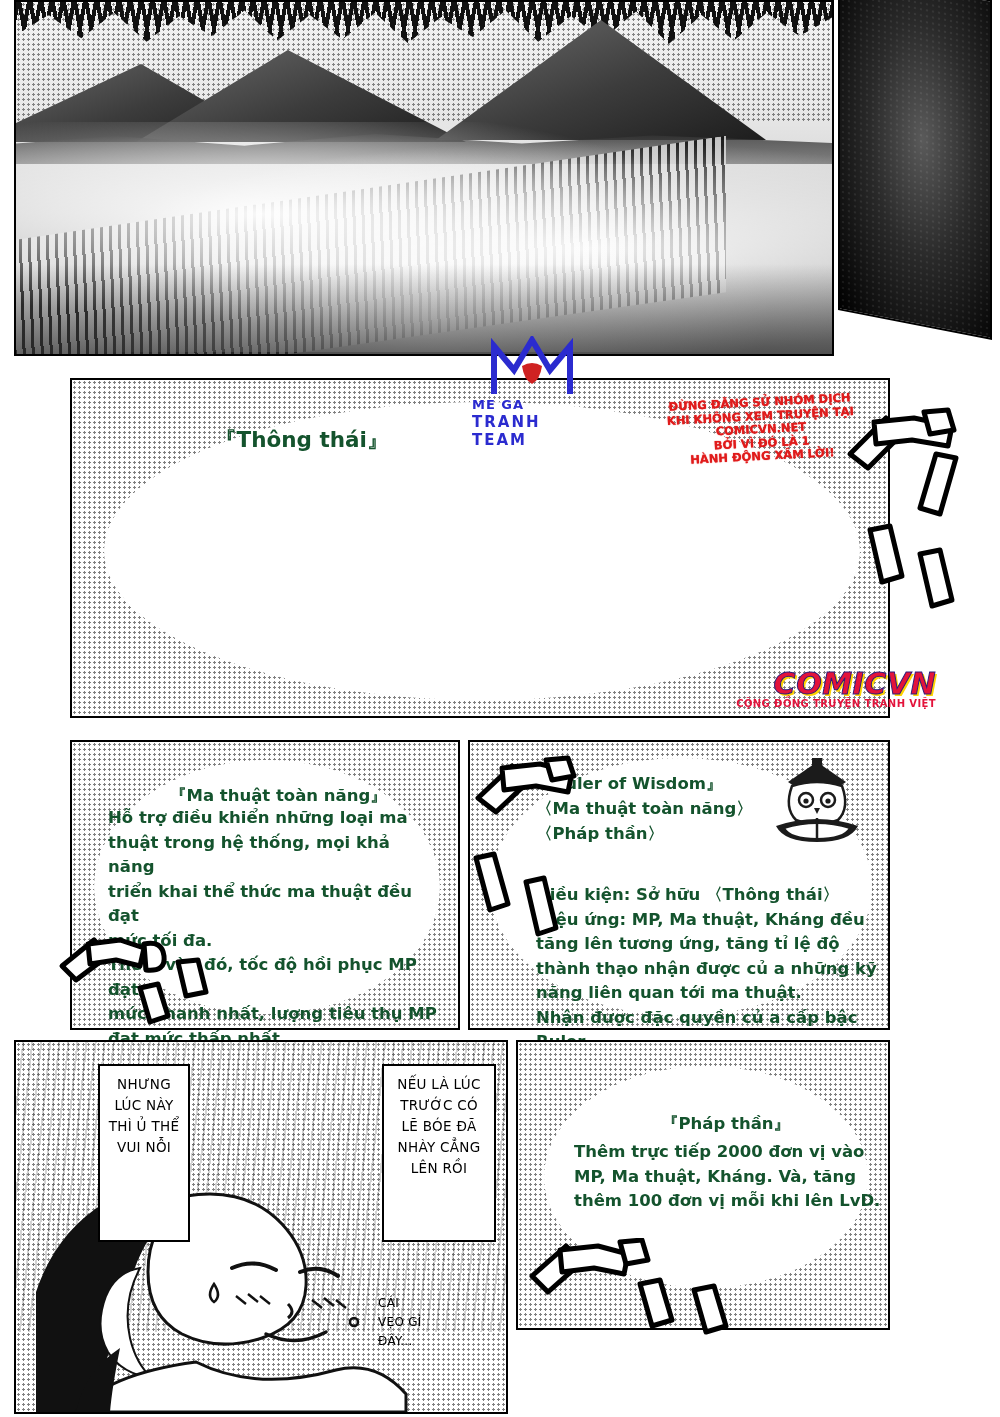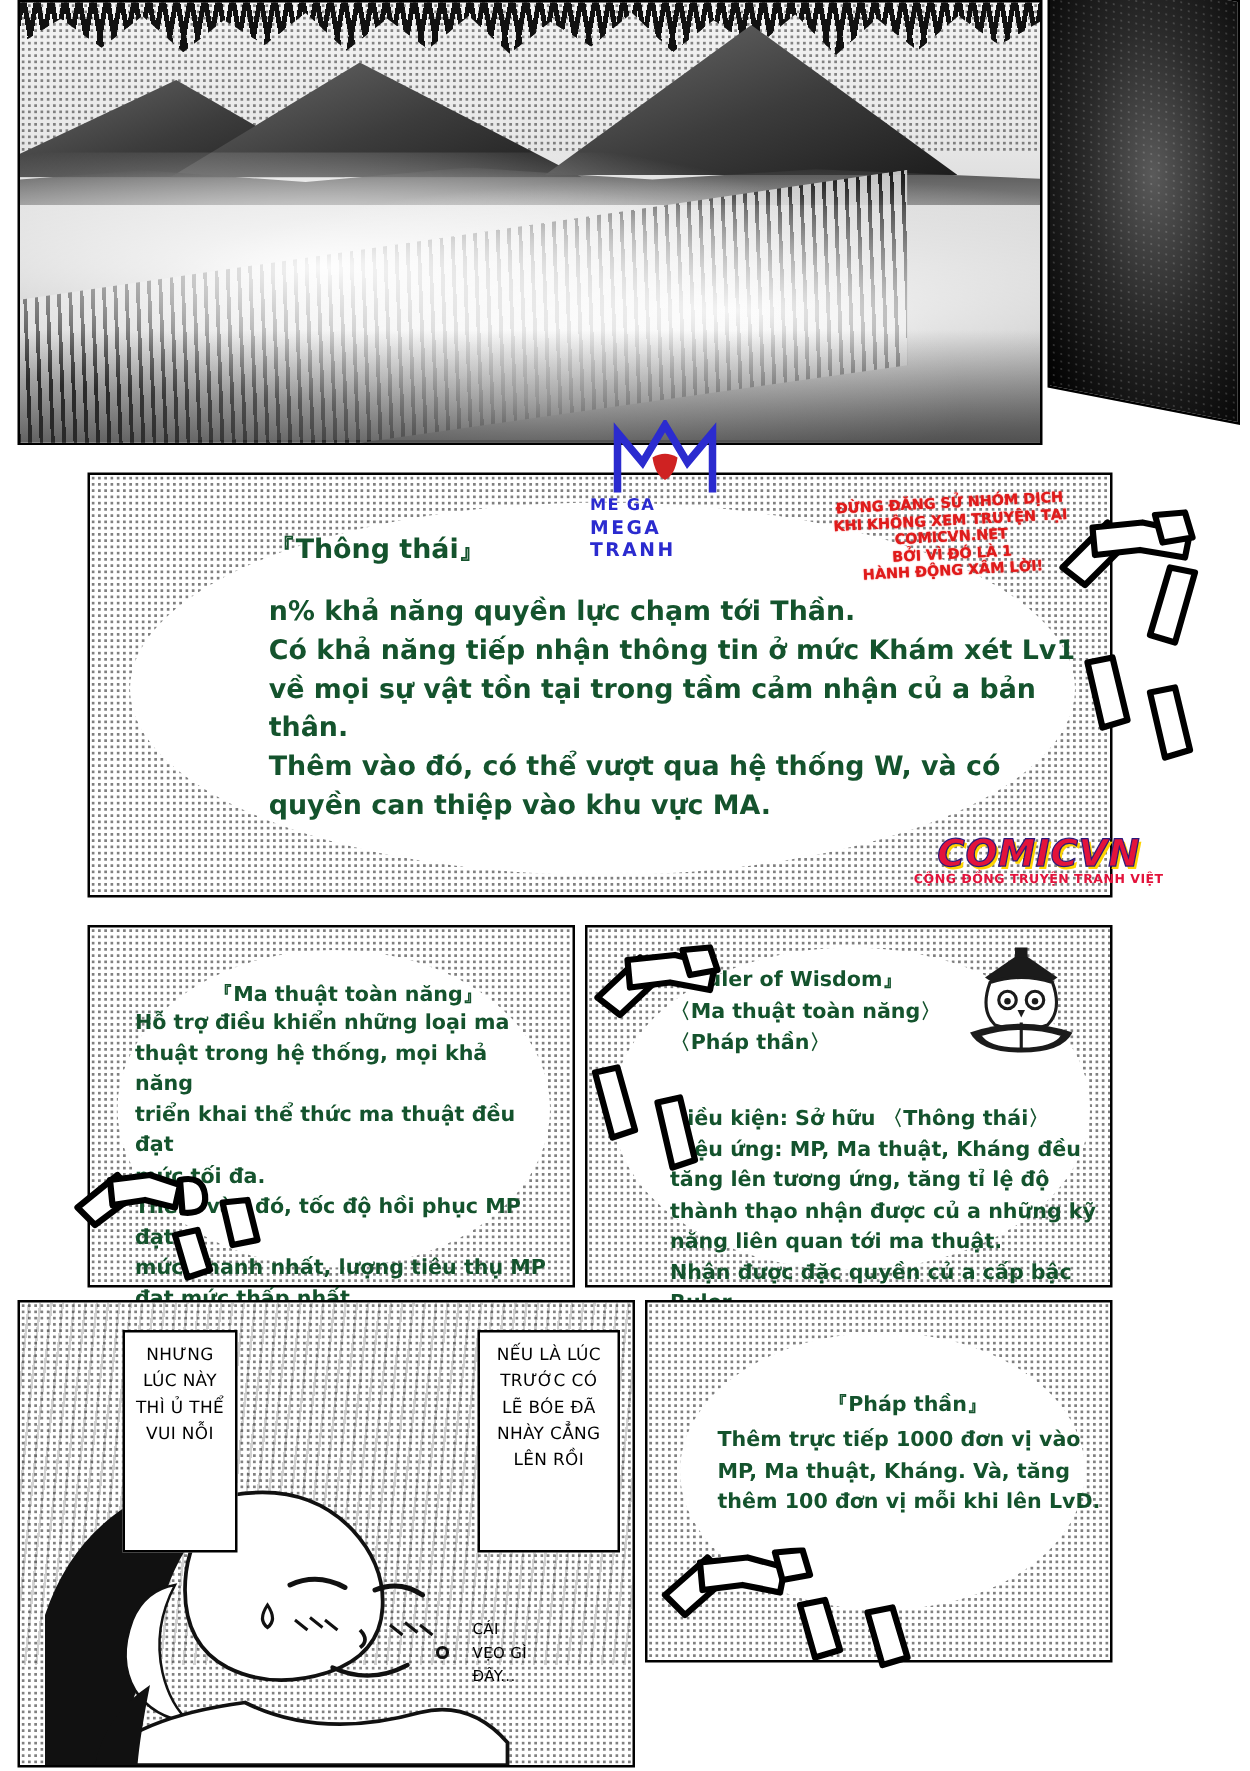--- a/index.html
+++ b/index.html
@@ -163,21 +163,21 @@
     line-height: 13.5px;
     text-align: center;
     white-space: pre-line;
     transform: rotate(-3deg);
     text-shadow: 0 0 1px #e01b1b;
   }
 
   
   .cvn {
     position: absolute;
-    text-align: center;
+    text-align: right;
   }
   .cvn .cvn-main {
     font-size: 30px;
     font-weight: 800;
     font-style: italic;
     letter-spacing: .5px;
     color: #e3133b;
     -webkit-text-stroke: 1px #2a1a7a;
     text-shadow: 2px 2px 0 #ffd400;
   }
@@ -259,35 +259,29 @@
     <div class="grain"></div>
   </div>
 
   <div class="panel" style="left:70px; top:378px; width:820px; height:340px;">
     <div class="tone"></div>
     <div class="bubble" style="left:32px; top:22px; width:756px; height:298px;"></div>
 
   </div>
 
   <div class="txt big-text" style="left:215px; top:424px; width:640px;">『Thông thái』</div>
-  <div class="txt big-text" style="left:215px; top:474px; width:650px;">n% khả năng quyền lực chạm tới Thần.
-Có khả năng tiếp nhận thông tin ở mức Khám xét Lv1
-về mọi sự vật tồn tại trong tầm cảm nhận củ a bản
-thân.
-Thêm vào đó, có thể vượt qua hệ thống W, và có
-quyền can thiệp vào khu vực MA.</div>
 
   <div class="mega" style="left:472px; top:336px; width:120px;">
     <svg width="92" height="62" viewBox="0 0 92 62" style="display:block;margin:0 auto;">
       <path d="M8 58 L8 10 L28 34 L46 4 L64 34 L84 10 L84 58" fill="none" stroke="#2b2bcf" stroke-width="6"></path>
       <path d="M36 30 q10 -6 20 0 q-2 14 -10 18 q-8 -4 -10 -18 z" fill="#cf2222"></path>
     </svg>
     <div class="m-top">ME
 GA</div>
-    <div class="m-name">MEGA TRANH</div>
+    <div class="m-name">TRANH TEAM</div>
   </div>
 
   <div class="warn" style="left:636px; top:396px; width:250px;">ĐỪNG ĐĂNG SỬ  NHÓM DỊCH
 KHI KHÔNG XEM TRUYỆN TẠI
 COMICVN.NET
 BỞI VÌ ĐÓ LÀ 1
 HÀNH ĐỘNG XÂM LỜI!</div>
 
   <div class="cvn" style="left:726px; top:666px; width:210px;">
     <div class="cvn-main">COMICVN</div>
@@ -408,21 +402,21 @@
 
   <div class="handtext" style="left:378px; top:1294px; width:110px;">CÁI
 VẸO GÌ
 ĐÂY...</div>
 
   <div class="panel" style="left:516px; top:1040px; width:374px; height:290px;">
     <div class="tone"></div>
     <div class="bubble" style="left:26px; top:24px; width:324px; height:222px;"></div>
   </div>
   <div class="txt mid-text" style="left:662px; top:1112px; width:240px;">『Pháp thần』</div>
-  <div class="txt mid-text" style="left:574px; top:1140px; width:316px;">Thêm trực tiếp 1000 đơn vị vào
+  <div class="txt mid-text" style="left:574px; top:1140px; width:316px;">Thêm trực tiếp 2000 đơn vị vào
 MP, Ma thuật, Kháng. Và, tăng
 thêm 100 đơn vị mỗi khi lên LvD.</div>
 
   <svg class="sfx" style="left:516px; top:1238px;" width="230" height="110" viewBox="0 0 230 110">
     <g fill="#fff" stroke="#000" stroke-width="5" stroke-linejoin="round">
       <path d="M16 38 L50 8 L66 24 L32 54 Z"></path>
       <path d="M44 12 L82 8 L112 16 L108 36 L78 30 L46 34 Z"></path>
       <path d="M104 4 L126 2 L132 22 L110 26 Z"></path>
       <path d="M124 46 L144 42 L156 82 L136 88 Z"></path>
       <path d="M178 52 L198 48 L210 88 L190 94 Z"></path>

